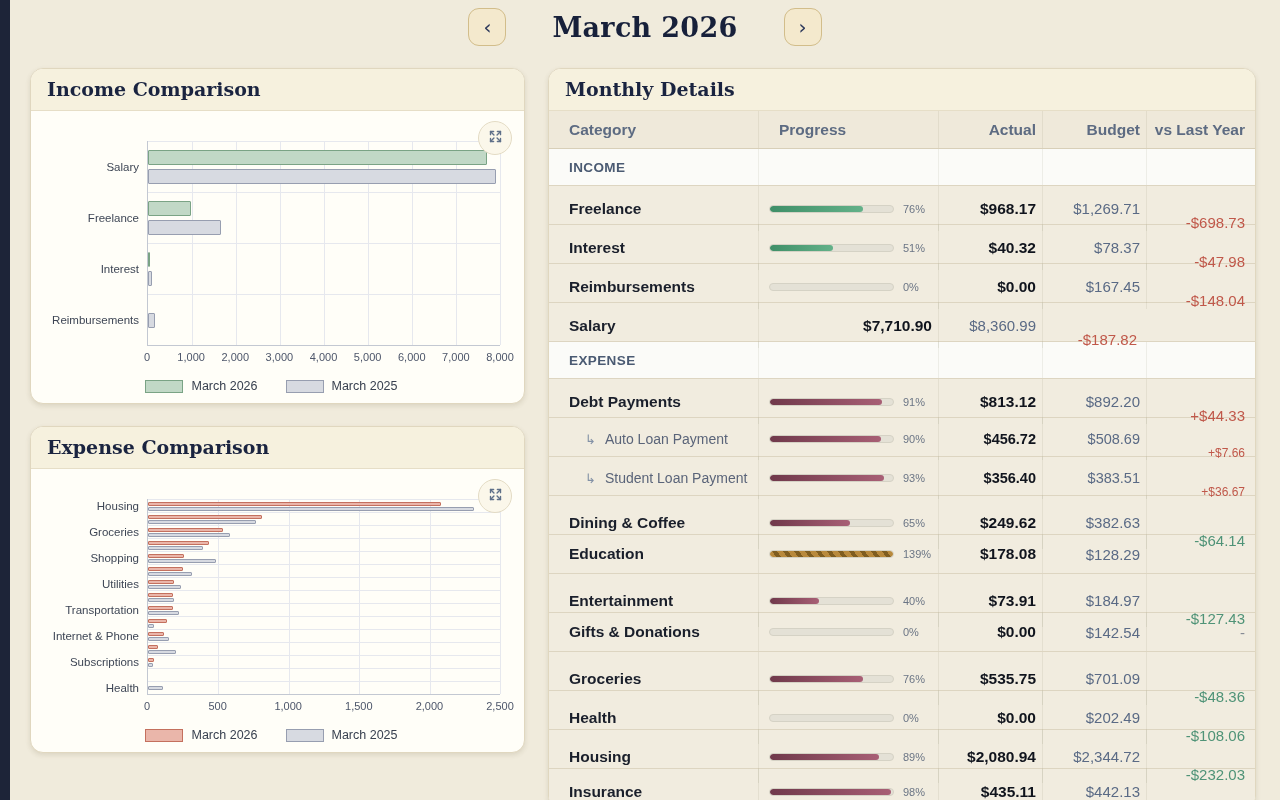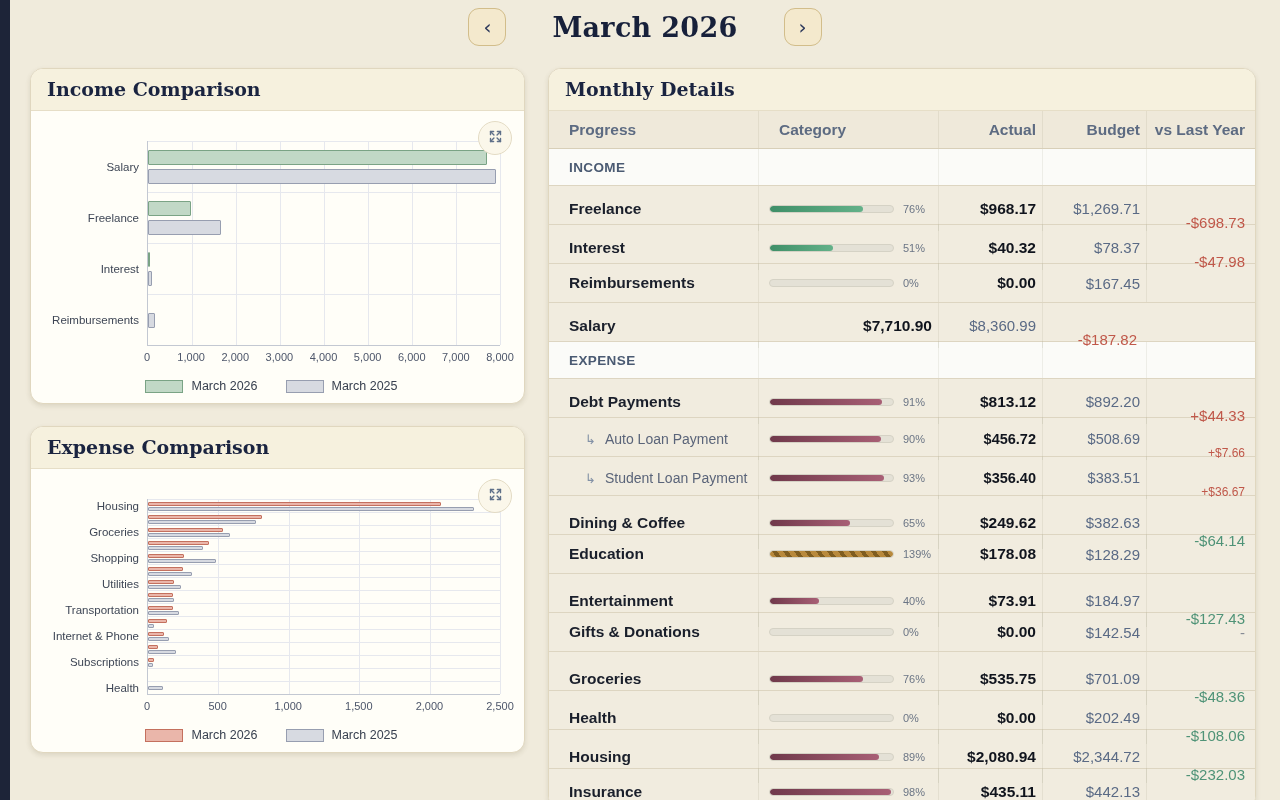--- a/index.html
+++ b/index.html
@@ -308,22 +308,22 @@
     </div>
 
   </div>
 
   <div class="col-right">
     <div class="card">
       <div class="card-h">
         <h2>Monthly Details</h2>
       </div>
       <div class="t-grid thead">
+        <div class="th-left sep">Category</div>
         <div class="th-left sep">Progress</div>
-        <div class="th-left sep">Category</div>
         <div class="th-right sep">Actual</div>
         <div class="th-right sep">Budget</div>
         <div class="th-right" style="padding-right:10px">vs Last Year</div>
       </div>
       <div id="tbody">
           <div class="t-grid sec-row">
             <div class="sec-label sep">INCOME</div>
             <div class="sep"></div>
             <div class="sep"></div>
             <div class="sep"></div>
@@ -376,20 +376,23 @@
             <div class="prog-cell sep">
               <div class="track"></div>
               <span class="pct">0%</span>
             </div>
             <div class="num-cell sep">
               <span class="actual">$0.00</span>
             </div>
             <div class="num-cell sep">
               <span class="budget">$167.45</span>
             </div>
+            <div class="vs-cell">
+              <span class="vs red">-$148.04</span>
+            </div>
           </div>
           <div class="t-grid t-row">
             <div class="name-cell sep">
               <span>Salary</span>
             </div>
             <div class="num-cell sep">
               <span class="actual">$7,710.90</span>
             </div>
             <div class="num-cell sep">
               <span class="budget">$8,360.99</span>

